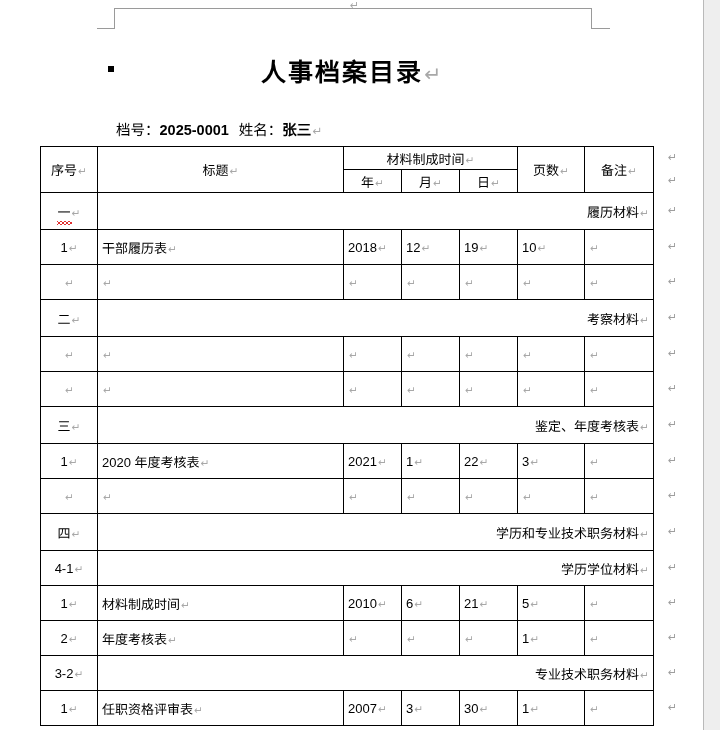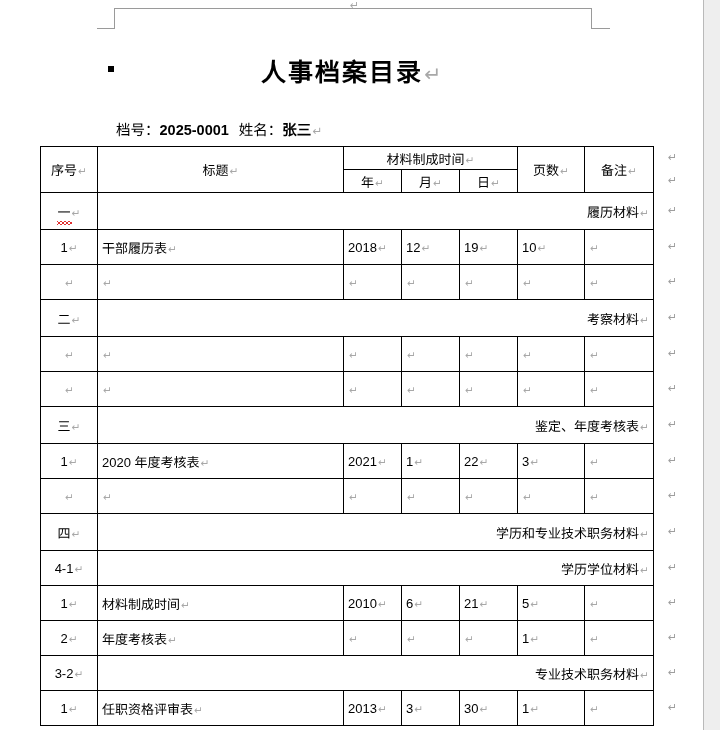--- a/index.html
+++ b/index.html
@@ -365,21 +365,21 @@
             <td class="c-num"><span>1</span><span class="pilcrow">↵</span></td>
             <td class="c-num"><span class="pilcrow">↵</span></td>
           </tr>
           <tr class="r-sub">
             <td class="sub-seq"><span>3-2</span><span class="pilcrow">↵</span></td>
             <td class="sub-title" colspan="6"><span>专业技术职务材料</span><span class="pilcrow">↵</span></td>
           </tr>
           <tr class="r-item">
             <td class="c-seq"><span>1</span><span class="pilcrow">↵</span></td>
             <td class="c-title"><span>任职资格评审表</span><span class="pilcrow">↵</span></td>
-            <td class="c-num"><span>2013</span><span class="pilcrow">↵</span></td>
+            <td class="c-num"><span>2007</span><span class="pilcrow">↵</span></td>
             <td class="c-num"><span>3</span><span class="pilcrow">↵</span></td>
             <td class="c-num"><span>30</span><span class="pilcrow">↵</span></td>
             <td class="c-num"><span>1</span><span class="pilcrow">↵</span></td>
             <td class="c-num"><span class="pilcrow">↵</span></td>
           </tr>
         </tbody>
     </table>
 
     <div id="row-end-marks">
         <div class="row-end" style="top: 6px;">↵</div>

